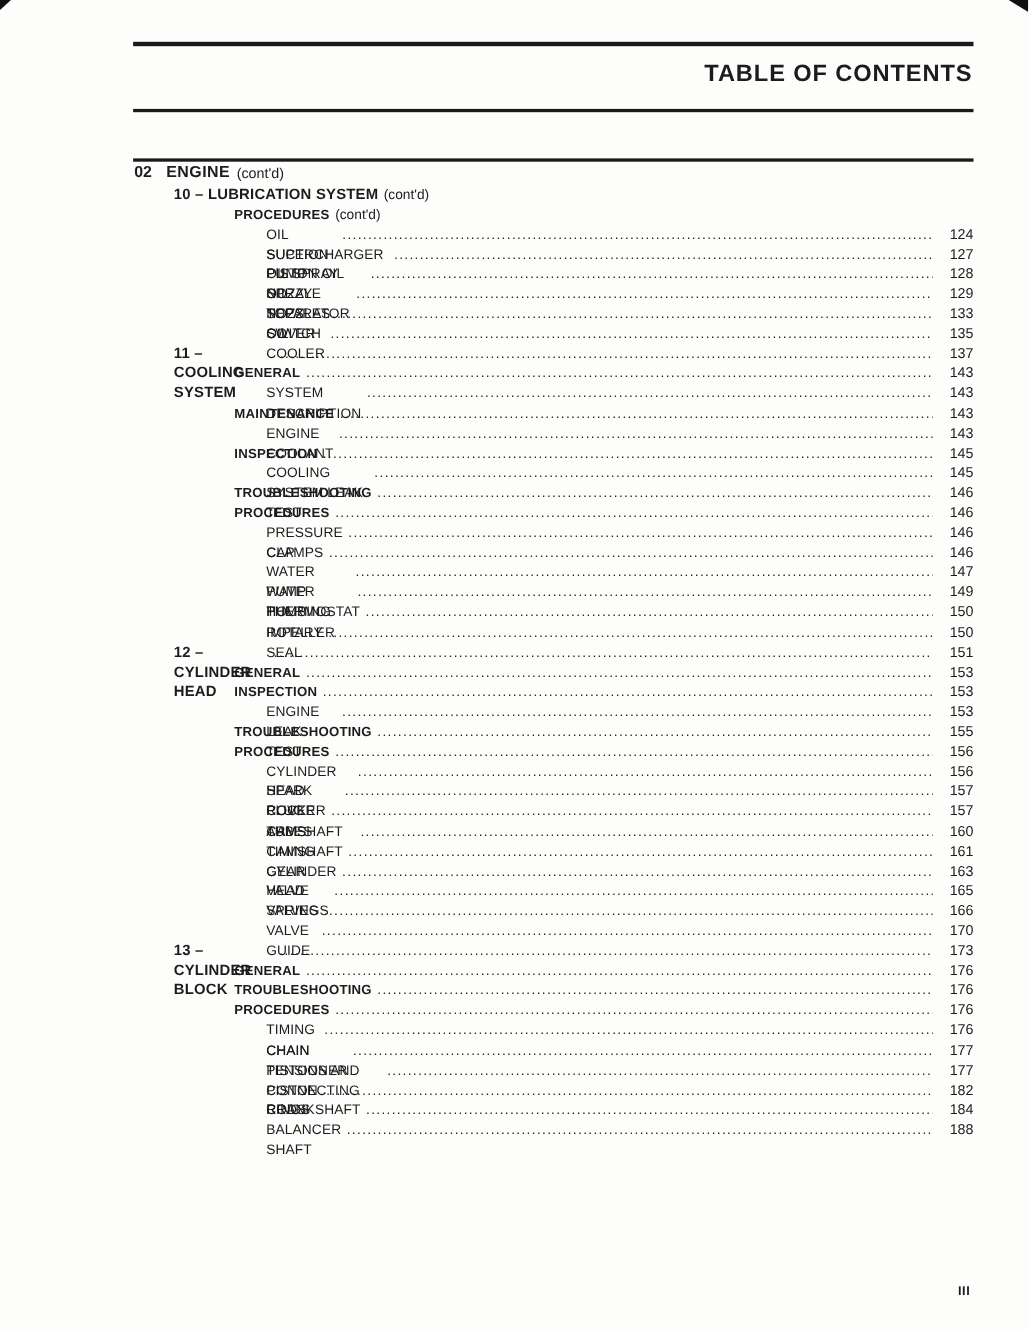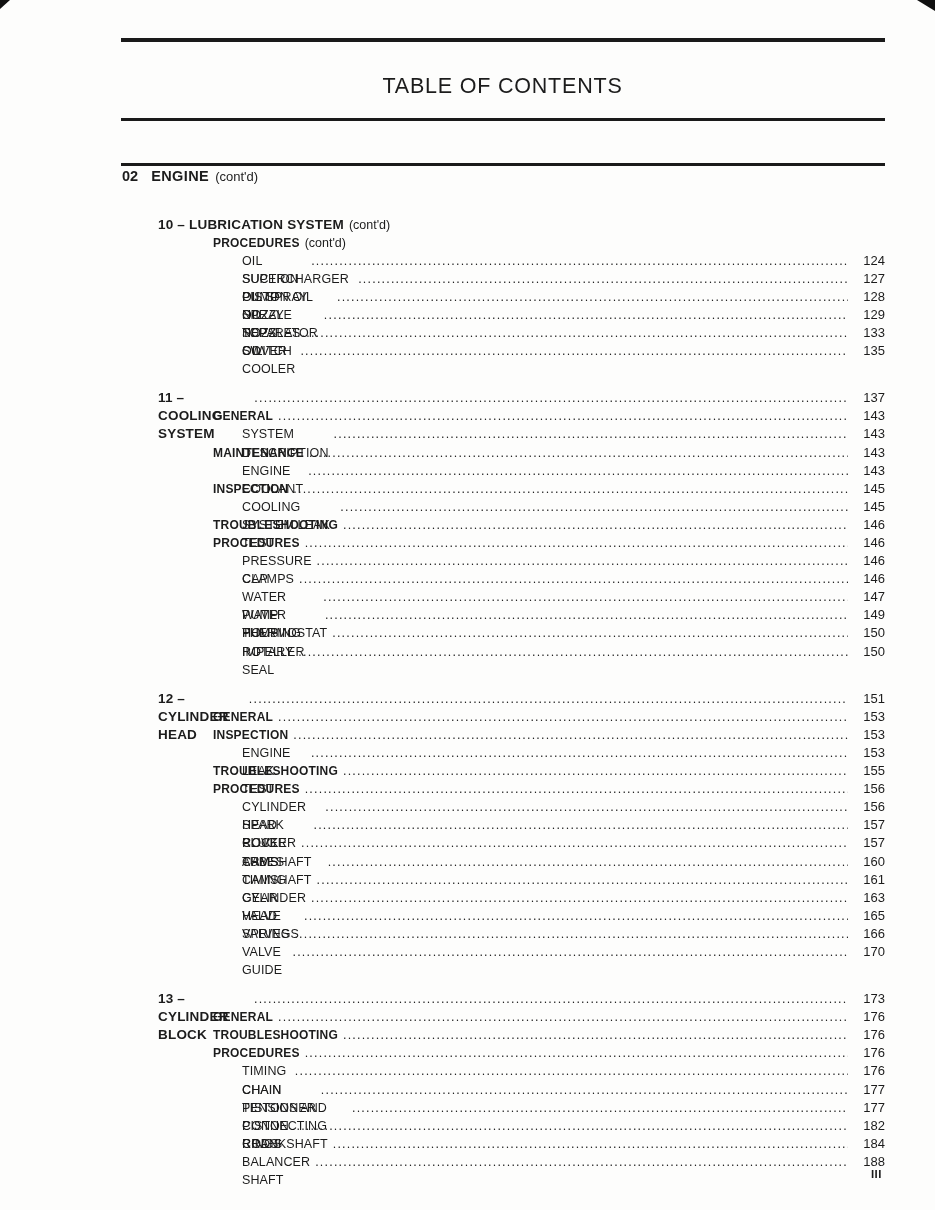--- a/index.html
+++ b/index.html
@@ -13,39 +13,39 @@
     color: #1c1c1c;
     overflow: hidden;
     margin: 0 auto;
   }
 
   .content { position: absolute; left: 121px; width: 764px; top: 0; }
 
   .rule { background: #1a1a1a; }
   .rule-top { height: 4px; margin-top: 38px; }
   .header-title {
-    text-align: center;
-    font-weight: normal;
+    text-align: right;
+    font-weight: bold;
     font-size: 21.5px;
     letter-spacing: 0.8px;
-    margin: 32px 1px 19px 0;
+    margin: 13px 1px 19px 0;
     line-height: 25px;
   }
   .rule-under-title { height: 3px; }
   .rule-toc { height: 3px; margin-top: 42px; margin-bottom: 1px; }
 
   .section-heading { display: flex; align-items: flex-start; height: 19.5px; line-height: 19.5px; padding-left: 1px; }
   .section-num { font-weight: bold; font-size: 14.5px; }
   .section-title { font-weight: bold; font-size: 14.5px; margin-left: 13px; letter-spacing: 0.4px; }
   .section-suffix { font-size: 13px; margin-left: 6px; }
 
   .toc-row { display: flex; align-items: baseline; height: 18.1px; line-height: 18.1px; }
   .toc-row .suffix { font-weight: normal; font-size: 12.5px; margin-left: 5px; }
 
-  .lvl1 { padding-left: 37px; margin-top: 29px; }
+  .lvl1 { padding-left: 37px; }
   .lvl2 { padding-left: 92px; }
   .lvl3 { padding-left: 121px; }
 
   .lvl1 .label { font-weight: bold; font-size: 13.5px; letter-spacing: 0.2px; }
   .lvl2 .label { font-weight: bold; font-size: 12px;  letter-spacing: 0.2px; }
   .lvl3 .label { font-weight: normal; font-size: 12.5px; letter-spacing: 0.1px; }
 
   .dots {
     flex: 1 1 auto;
     overflow: hidden;

